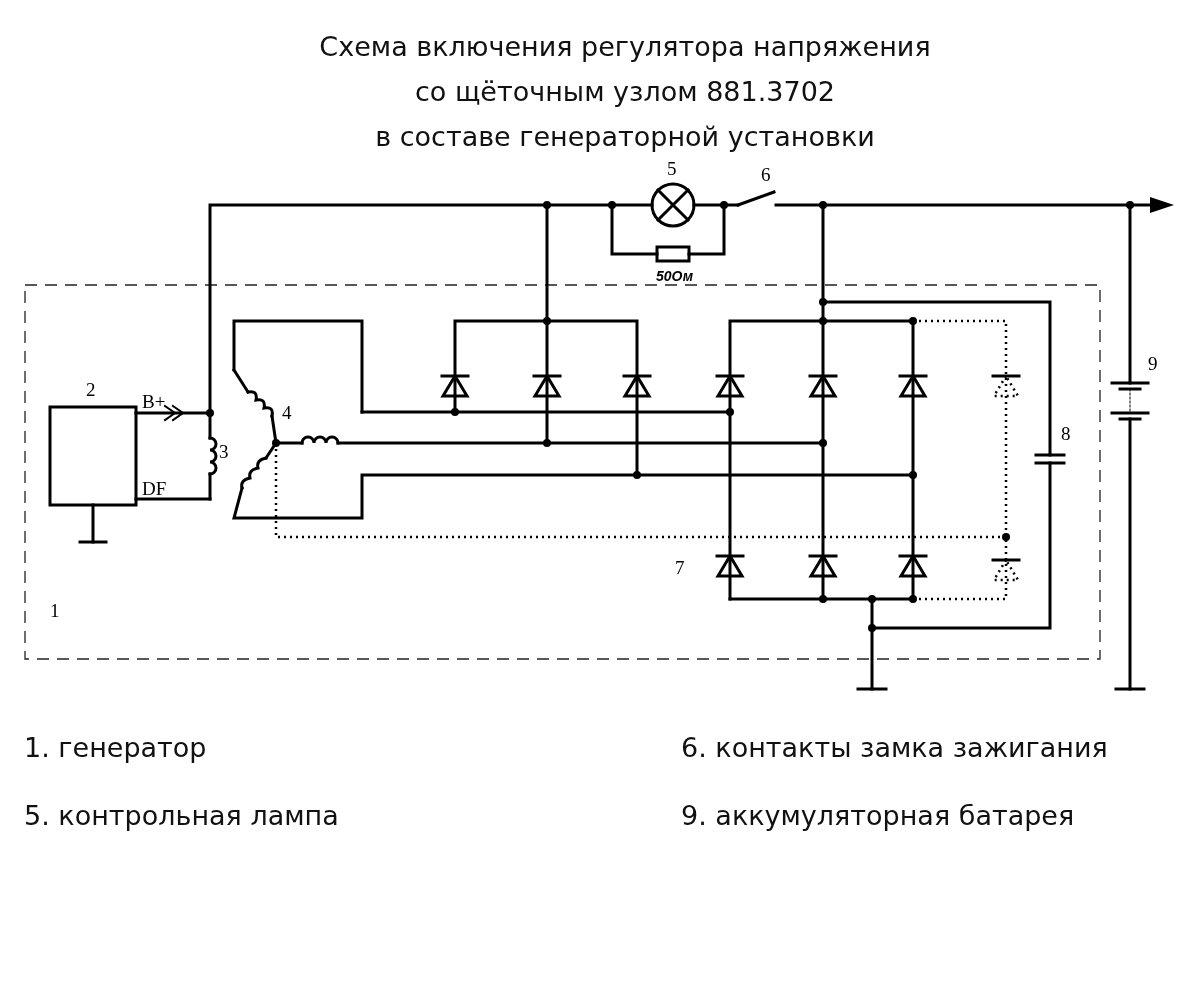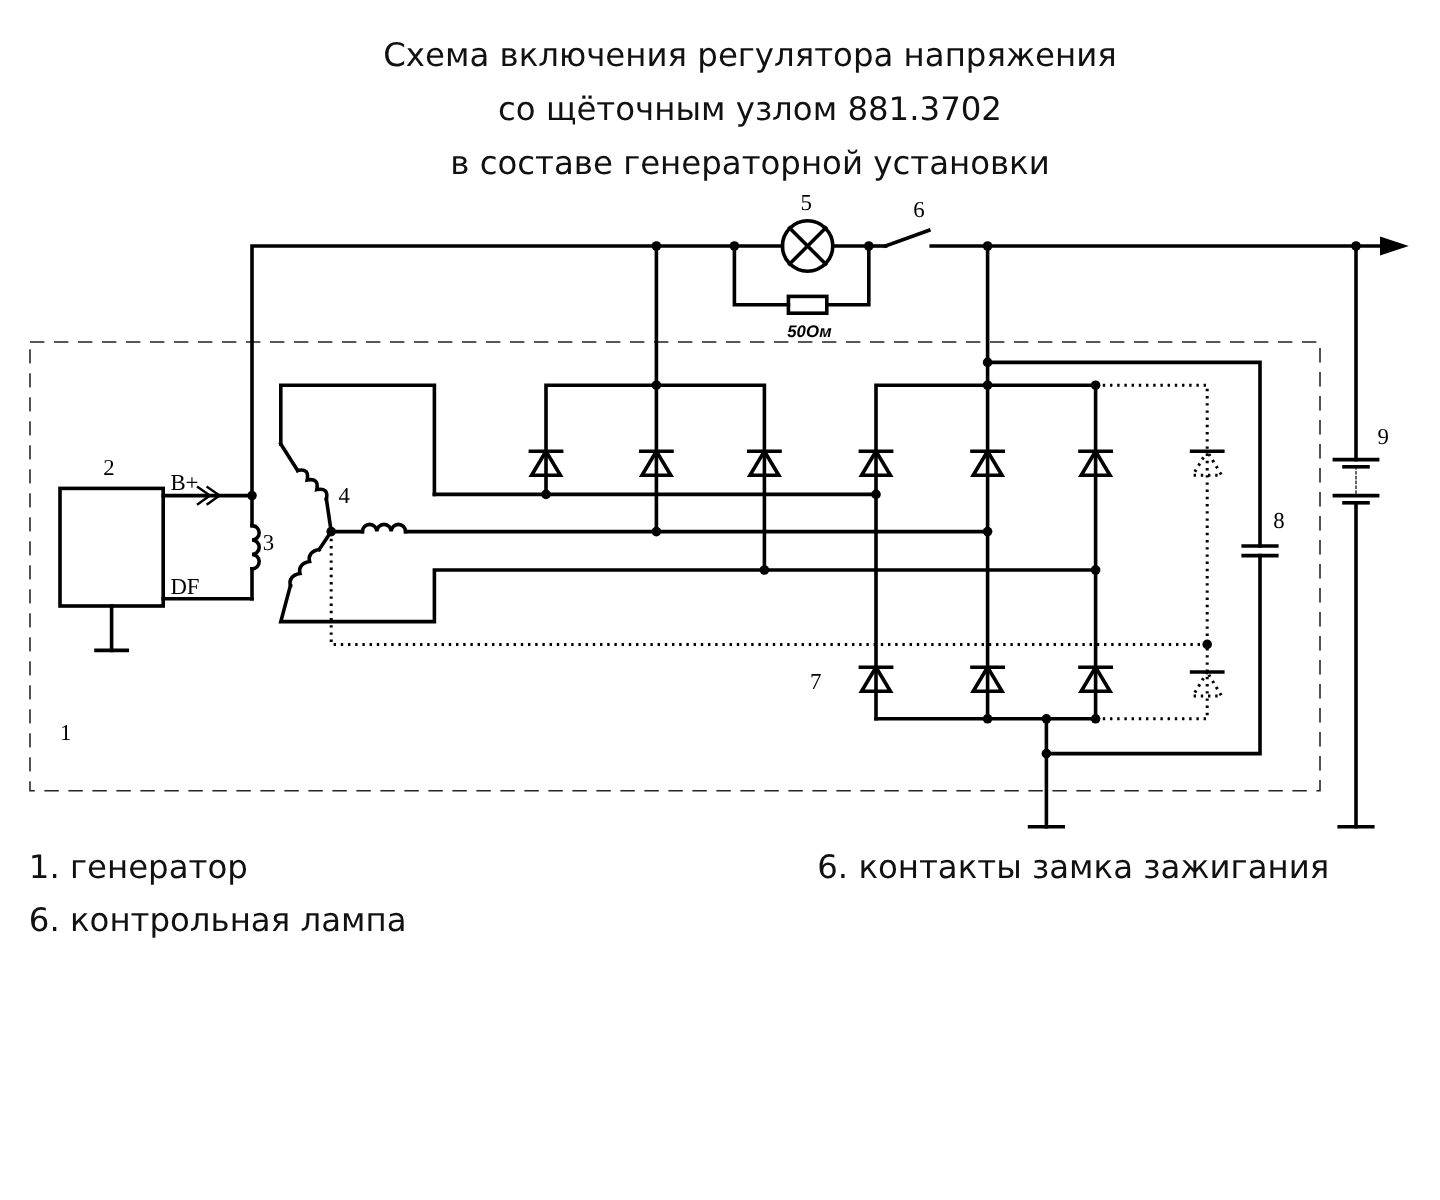--- a/index.html
+++ b/index.html
@@ -8,21 +8,21 @@
     .title div { white-space: nowrap; }
     svg#diagram { position: absolute; left: 0; top: 0; }
     .w { stroke: #000; stroke-width: 3; fill: none; stroke-linecap: square; }
     .dot-line { stroke: #000; stroke-width: 2.5; fill: none; stroke-dasharray: 2 4; }
     .dash-frame { stroke: #222; stroke-width: 1.3; fill: none; stroke-dasharray: 12 8; }
     .lbl { font-family: "Liberation Serif", serif; font-size: 19px; fill: #000; }
     .res-lbl { font-family: "Liberation Sans", sans-serif; font-size: 14px; font-style: italic; font-weight: bold; fill: #000; }
     .legend { position: absolute; font-size: 27px; line-height: 44px; }
     .legend.left { left: 24px; top: 702px; }
     .legend.right { left: 681px; top: 702px; }
-    .legend div { white-space: nowrap; }
+    .legend div { white-space: nowrap; margin-top: 24px; }
   </style>
 </head>
 <body>
 
 <div class="title">
   <div>Схема включения регулятора напряжения</div>
   <div>со щёточным узлом 881.3702</div>
   <div>в составе генераторной установки</div>
 </div>
 
@@ -177,17 +177,18 @@
     <line class="w" x1="1112" y1="413" x2="1148" y2="413"></line>
     <line class="w" x1="1120" y1="419" x2="1140" y2="419"></line>
     <line class="w" x1="1130" y1="419" x2="1130" y2="689"></line>
     <line class="w" x1="1116" y1="689" x2="1144" y2="689"></line>
     <text class="lbl" x="1148" y="370">9</text>
   </g>
 </svg>
 
 <div class="legend left">
   <div>1. генератор</div>
-  <div>6. контрольная лампа</div>
+  <div>5. контрольная лампа</div>
 </div>
 <div class="legend right">
   <div>6. контакты замка зажигания</div>
+  <div>9. аккумуляторная батарея</div>
 </div>
 
 </body></html>

